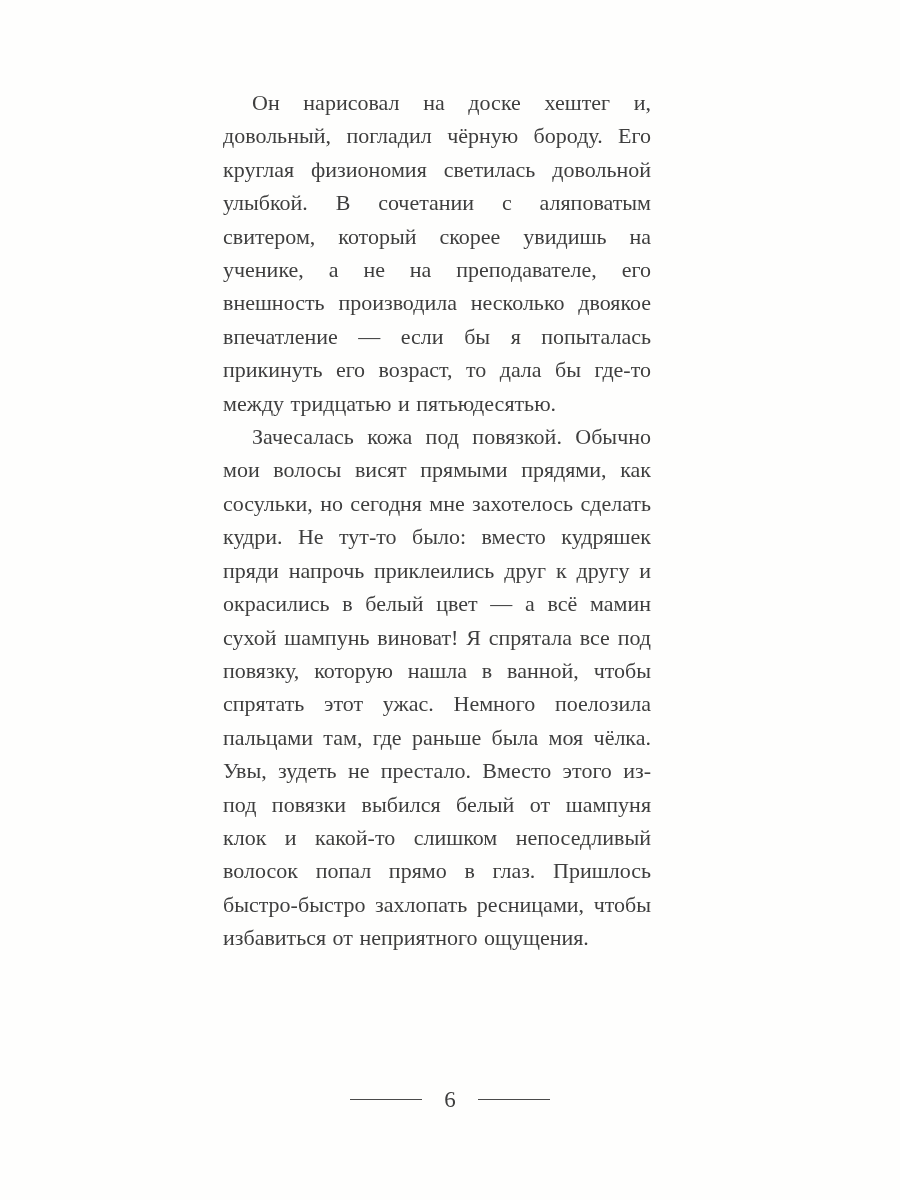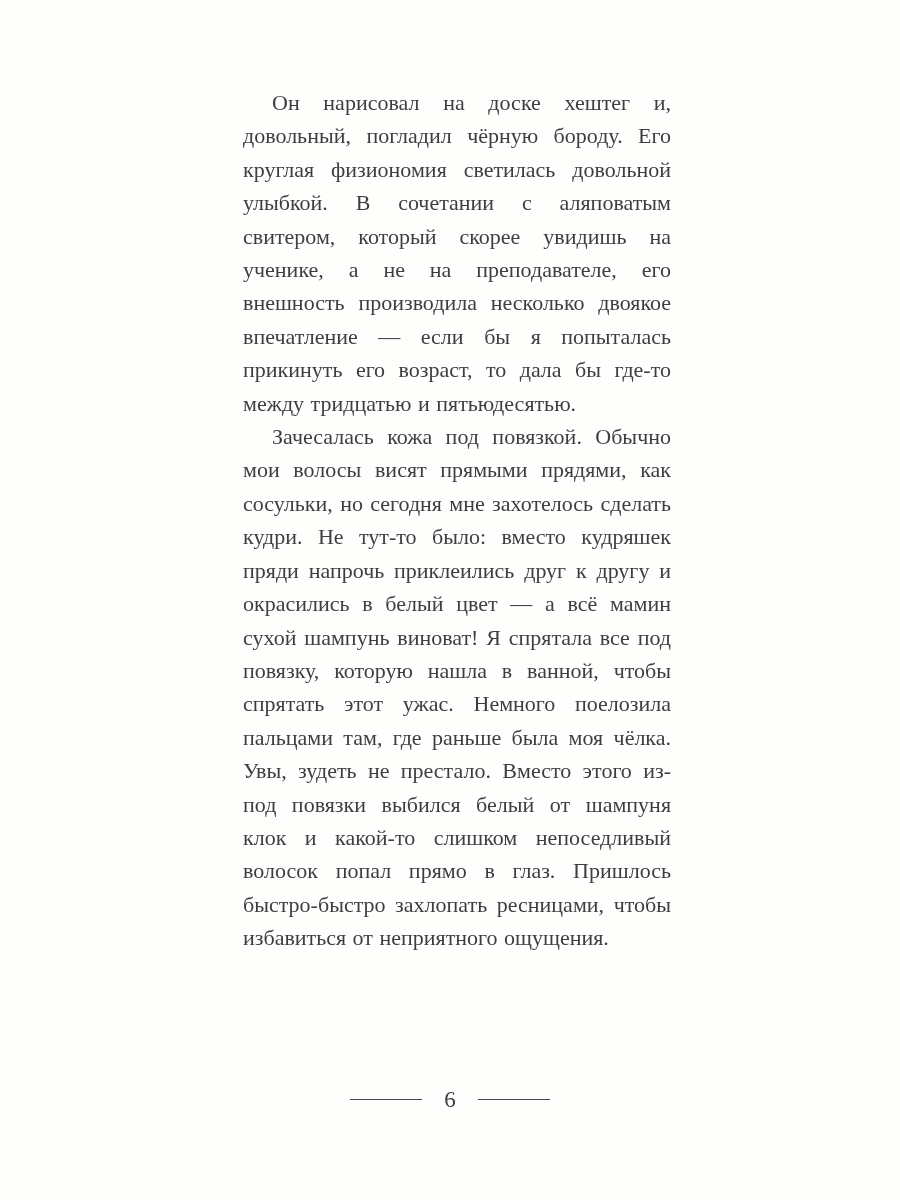--- a/index.html
+++ b/index.html
@@ -10,21 +10,21 @@
   .book-page {
     position: relative;
     width: 900px;
     height: 1200px;
     background: #fefefdff;
     overflow: hidden;
     font-family: "Liberation Serif", "DejaVu Serif", serif;
   }
   .text-column {
     position: absolute;
-    left: 243px;
+    left: 223px;
     top: 86px;
     width: 428px;
     color: #3e3e3e;
     font-size: 22px;
     line-height: 33.4px;
     text-align: justify;
     text-justify: inter-word;
   }
   .text-column p {
     margin: 0;

